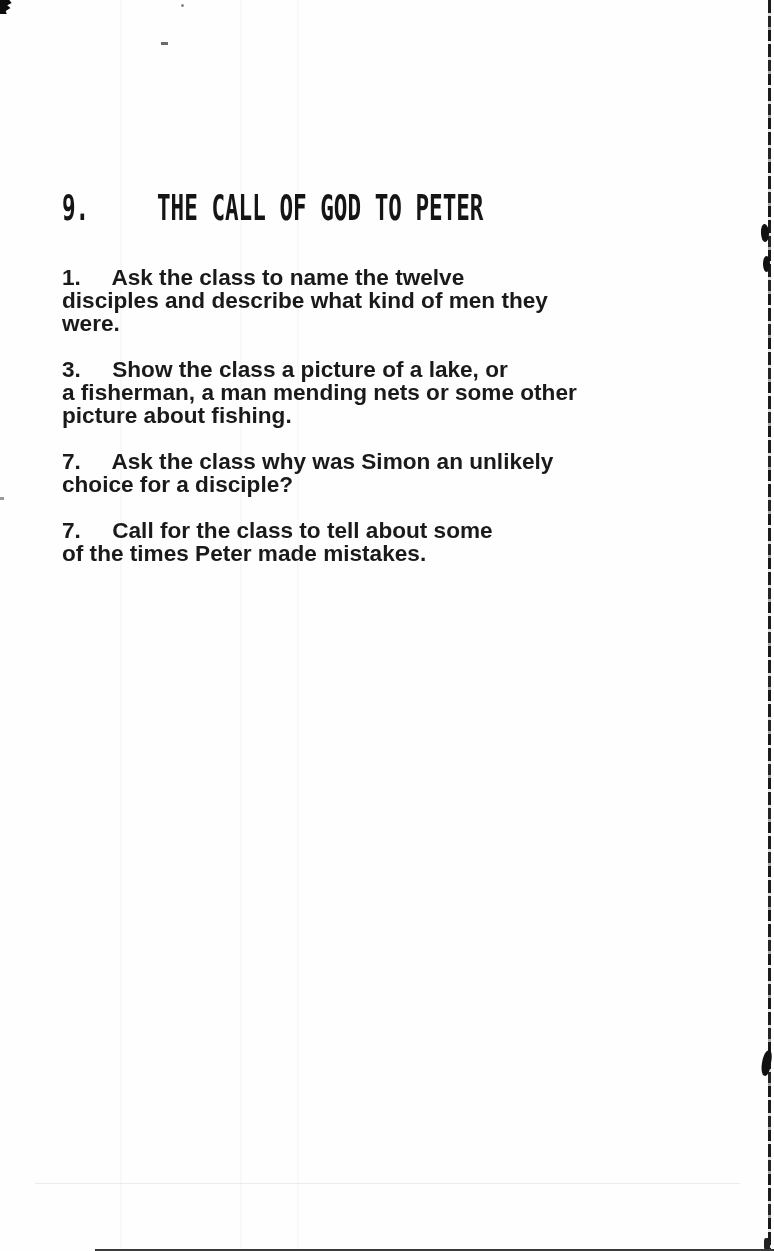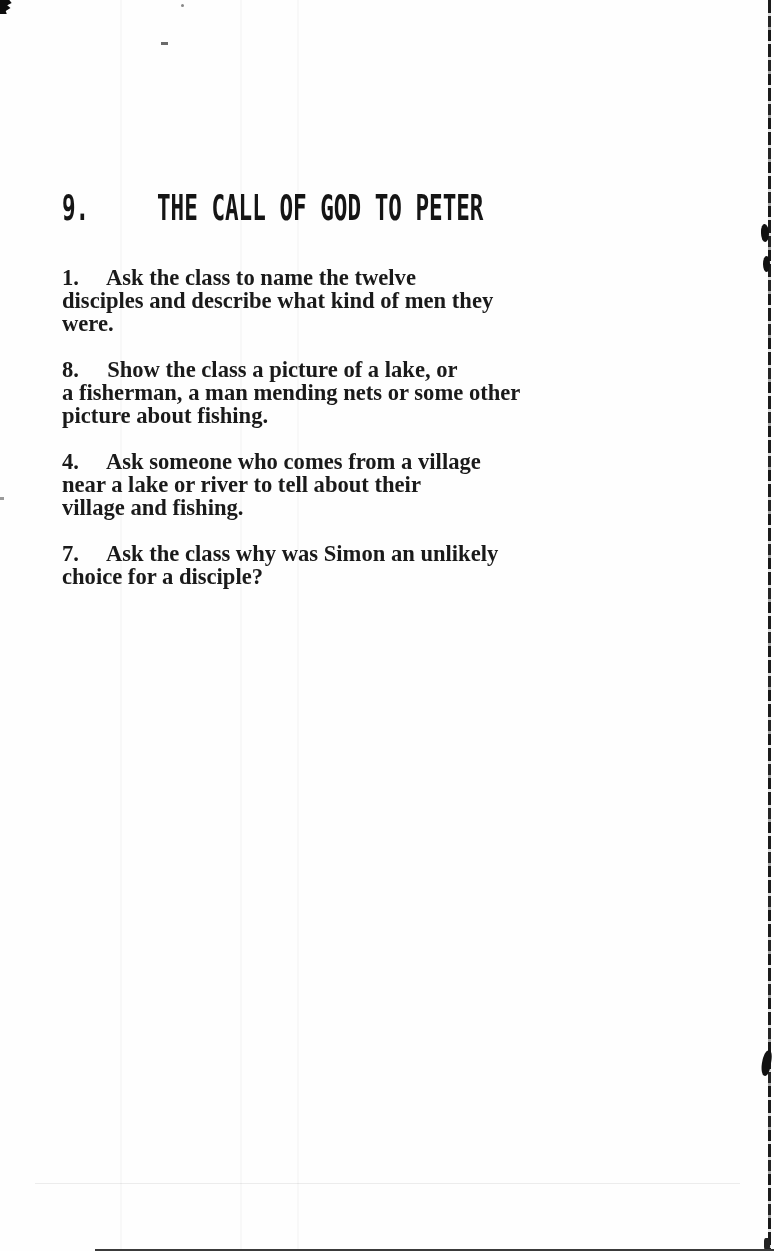--- a/index.html
+++ b/index.html
@@ -60,21 +60,21 @@
     color: #151515;
   }
   .t-num { width: 95px; }
 
   .items {
     position: absolute;
     top: 266px;
     left: 0;
   }
   .item {
-    font-family: Liberation Serif, serif;
+    font-family: Liberation Sans, sans-serif;
     font-weight: 700;
     font-size: 22.6px;
     line-height: 23px;
     letter-spacing: 0;
     margin: 0 3px 23px 0;
     color: #1a1a1a;
     white-space: pre;
   }
 
   
@@ -136,28 +136,27 @@
 
     <div class="title-row">
       <span class="t-num">9.</span>
       <span class="t-text">THE CALL OF GOD TO PETER</span>
     </div>
 
     <div class="items">
       <pre class="item">1.     Ask the class to name the twelve
 disciples and describe what kind of men they
 were.</pre>
-      <pre class="item">8.     Show the class a picture of a lake, or
+      <pre class="item">3.     Show the class a picture of a lake, or
 a fisherman, a man mending nets or some other
 picture about fishing.</pre>
-      <pre class="item">4.     Ask someone who comes from a village
-near a lake or river to tell about their
-village and fishing.</pre>
       <pre class="item">7.     Ask the class why was Simon an unlikely
 choice for a disciple?</pre>
+      <pre class="item">7.     Call for the class to tell about some
+of the times Peter made mistakes.</pre>
     </div>
 
   </div>
 
   <div class="corner-blob"></div>
   <div class="edge-right"></div>
   <div class="edge-blob eb1"></div>
   <div class="edge-blob eb2"></div>
   <div class="edge-blob eb3"></div>
   <div class="edge-blob eb4"></div>

